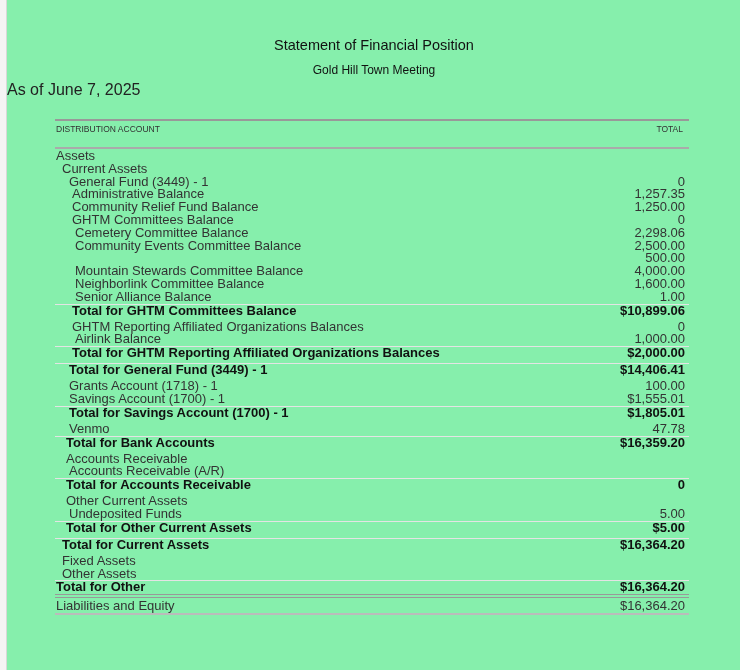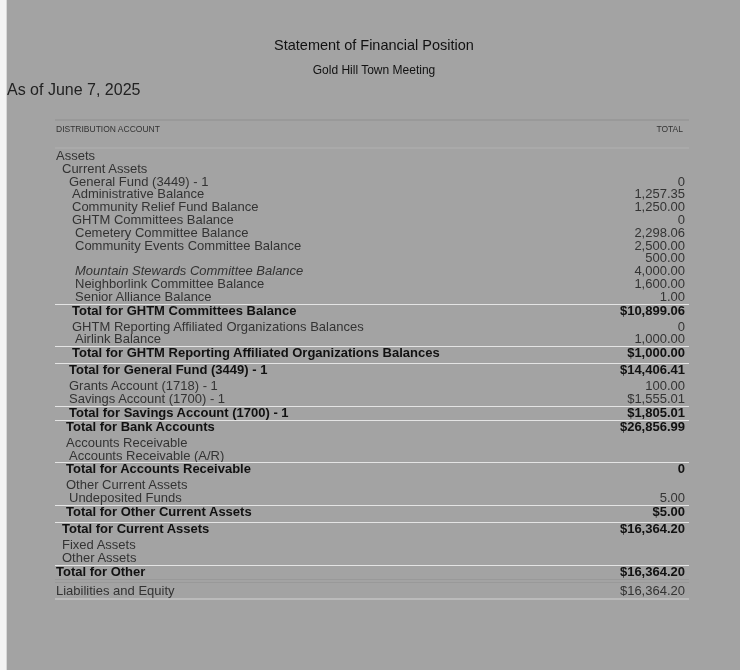--- a/index.html
+++ b/index.html
@@ -4,21 +4,21 @@
 <style>
   html, body { margin: 0; padding: 0; }
   body {
     width: 740px; height: 670px; overflow: hidden;
     background: #f4f4f4;
     font-family: "Liberation Sans", sans-serif;
     color: #222;
   }
   .page {
     position: absolute; left: 6px; top: 0; width: 734px; height: 670px;
-    background: #a3a3a3;
+    background: #86efac;
     border-left: 1px solid #d8d8d8;
   }
   .title { position: absolute; left: 0; width: 734px; text-align: center; top: 37px; font-size: 14.5px; color: #111; }
   .subtitle { position: absolute; left: 0; width: 734px; text-align: center; top: 63px; font-size: 12px; color: #111; }
   .asof { position: absolute; left: 0; width: 734px; text-align: left; top: 81px; font-size: 16px; color: #222; }
   .report { position: absolute; left: 48px; top: 119px; width: 634px; }
   .hdr {
     border-top: 2px solid #999; border-bottom: 2px solid #aaa;
     height: 26px; position: relative; font-size: 8.5px; color: #333;
   }
@@ -75,21 +75,21 @@
           <span class="amt">2,298.06</span>
         </div>
         <div class="row">
           <span class="lbl" style="left: 20px;">Community Events Committee Balance</span>
           <span class="amt">2,500.00</span>
         </div>
         <div class="row">
           <span class="amt">500.00</span>
         </div>
         <div class="row">
-          <span class="lbl" style="left: 20px; font-style: italic;">Mountain Stewards Committee Balance</span>
+          <span class="lbl" style="left: 20px;">Mountain Stewards Committee Balance</span>
           <span class="amt">4,000.00</span>
         </div>
         <div class="row">
           <span class="lbl" style="left: 20px;">Neighborlink Committee Balance</span>
           <span class="amt">1,600.00</span>
         </div>
         <div class="row">
           <span class="lbl" style="left: 20px;">Senior Alliance Balance</span>
           <span class="amt">1.00</span>
         </div>
@@ -100,41 +100,45 @@
         <div class="row gap">
           <span class="lbl" style="left: 17px;">GHTM Reporting Affiliated Organizations Balances</span>
           <span class="amt">0</span>
         </div>
         <div class="row">
           <span class="lbl" style="left: 20px;">Airlink Balance</span>
           <span class="amt">1,000.00</span>
         </div>
         <div class="row total">
           <span class="lbl" style="left: 17px;">Total for GHTM Reporting Affiliated Organizations Balances</span>
-          <span class="amt">$1,000.00</span>
+          <span class="amt">$2,000.00</span>
         </div>
         <div class="row total gap">
           <span class="lbl" style="left: 14px;">Total for General Fund (3449) - 1</span>
           <span class="amt">$14,406.41</span>
         </div>
         <div class="row gap">
           <span class="lbl" style="left: 14px;">Grants Account (1718) - 1</span>
           <span class="amt">100.00</span>
         </div>
         <div class="row">
           <span class="lbl" style="left: 14px;">Savings Account (1700) - 1</span>
           <span class="amt">$1,555.01</span>
         </div>
         <div class="row total">
           <span class="lbl" style="left: 14px;">Total for Savings Account (1700) - 1</span>
           <span class="amt">$1,805.01</span>
         </div>
+        <div class="row gap">
+          <span class="lbl" style="left: 14px;">Venmo</span>
+          <span class="amt">47.78</span>
+        </div>
         <div class="row total">
           <span class="lbl" style="left: 11px;">Total for Bank Accounts</span>
-          <span class="amt">$26,856.99</span>
+          <span class="amt">$16,359.20</span>
         </div>
         <div class="row gap">
           <span class="lbl" style="left: 11px;">Accounts Receivable</span>
           <span class="amt"></span>
         </div>
         <div class="row">
           <span class="lbl" style="left: 14px;">Accounts Receivable (A/R)</span>
           <span class="amt"></span>
         </div>
         <div class="row total">

